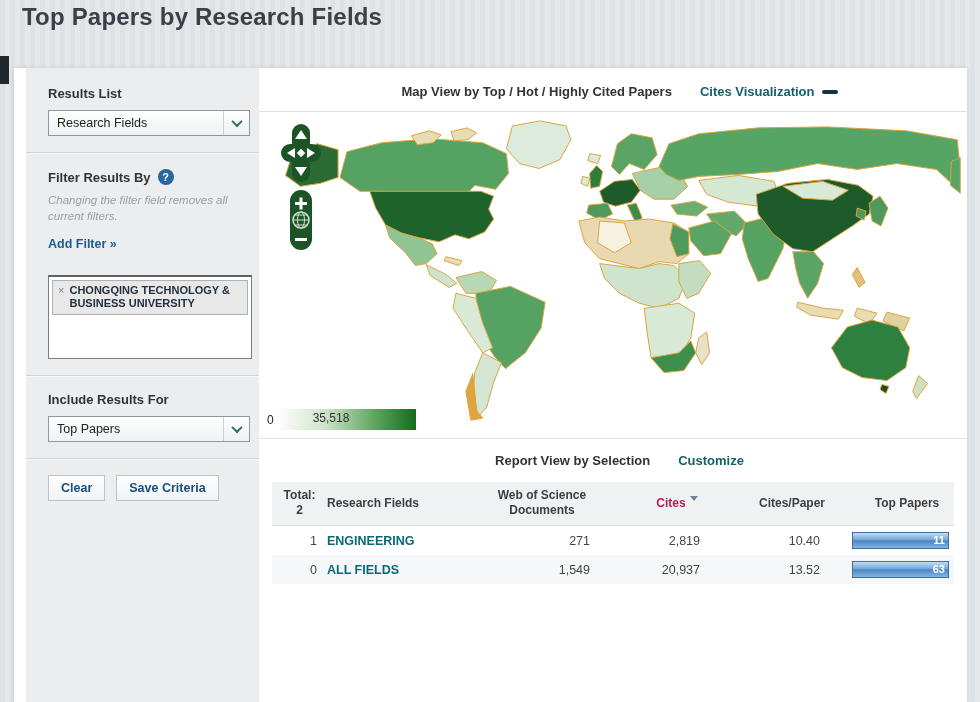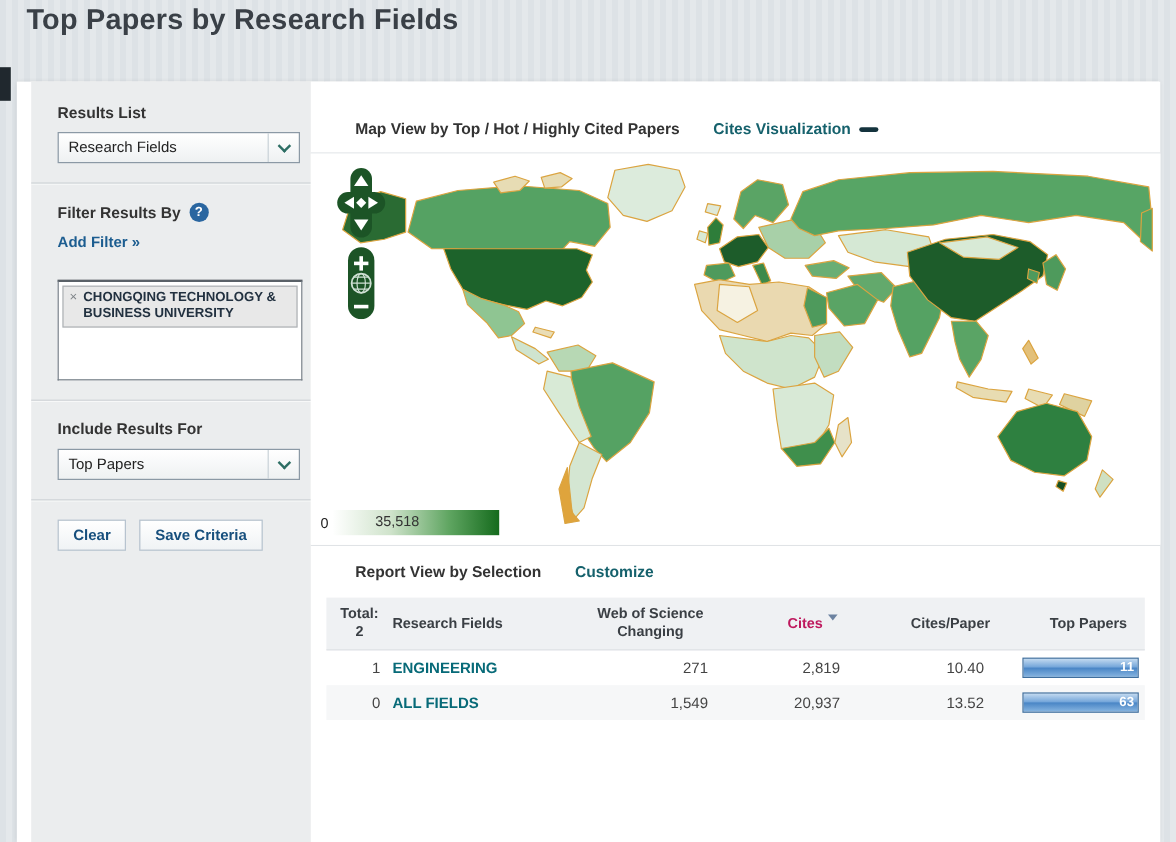--- a/index.html
+++ b/index.html
@@ -49,21 +49,21 @@
   }
   .chip-x { color:#7d8287; font-weight:normal; cursor:pointer; font-size:11px; }
   .btn-row { display:flex; gap:11px; margin-top:13px; }
   .btn {
     background:linear-gradient(180deg,#ffffff,#f0f3f5); border:1px solid #b7c3cf;
     color:#174f7d; font-weight:bold; font-size:12.5px; padding:5px 12px; cursor:pointer;
     font-family:"Liberation Sans",sans-serif;
   }
   
   .main { position:absolute; left:245px; top:0; width:708px; height:634px; background:#fff; }
-  .section-header { display:flex; align-items:center; justify-content:flex-start; padding:32px 24px 12px 37px;gap:28px; }
+  .section-header { display:flex; align-items:center; justify-content:center; padding:16px 24px 12px 37px;gap:28px; }
   .section-title { font-size:13px; font-weight:bold; color:#333; }
   .teal-link { font-size:13px; font-weight:bold; color:#15616c; cursor:pointer; display:flex; align-items:center; gap:7px; }
   .minus-icon { width:16px; height:4px; background:#14333d; border-radius:2px; display:inline-block; }
   .hr { height:1px; background:#e0e3e6; }
   
   .map-wrap { position:relative; width:100%; height:326px; background:#fff; }
   .map-svg { position:absolute; left:3px; top:2px; }
   .map-controls { position:absolute; left:20px; top:12px; width:44px; }
   .legend { position:absolute; left:8px; bottom:8px; display:flex; align-items:center; }
   .legend-min { font-size:12px; color:#222; margin-right:3px; }
@@ -114,20 +114,21 @@
           <span class="chevron"></span>
         </span>
     </div>
 
     <div class="side-divider"></div>
 
     <div class="filter-head-row">
       <div class="side-heading">Filter Results By</div>
       <div class="help-icon">?</div>
     </div>
+    <div class="filter-note">Changing the filter field removes all current filters.</div>
     <a class="add-filter">Add Filter »</a>
     <div class="filter-box">
       <div class="filter-chip">
         <span class="chip-x">×</span>
         <span>CHONGQING TECHNOLOGY &amp; BUSINESS UNIVERSITY</span>
       </div>
     </div>
 
     <div class="side-divider"></div>
 
@@ -303,21 +304,21 @@
       </div>
     </div>
 
     <div class="report-table">
       <div class="thead">
         <div class="th">
           <div>Total:</div>
           <div>2</div>
         </div>
         <div class="th left">Research Fields</div>
-        <div class="th" style="padding:0 22px;">Web of Science Changing</div>
+        <div class="th" style="padding:0 22px;">Web of Science Documents</div>
         <div class="th th-cites">
           <span>Cites</span>
           <span class="sort-arrow"></span>
         </div>
         <div class="th">Cites/Paper</div>
         <div class="th">Top Papers</div>
       </div>
 
       <div class="trow">
         <div class="td rank">1</div>

